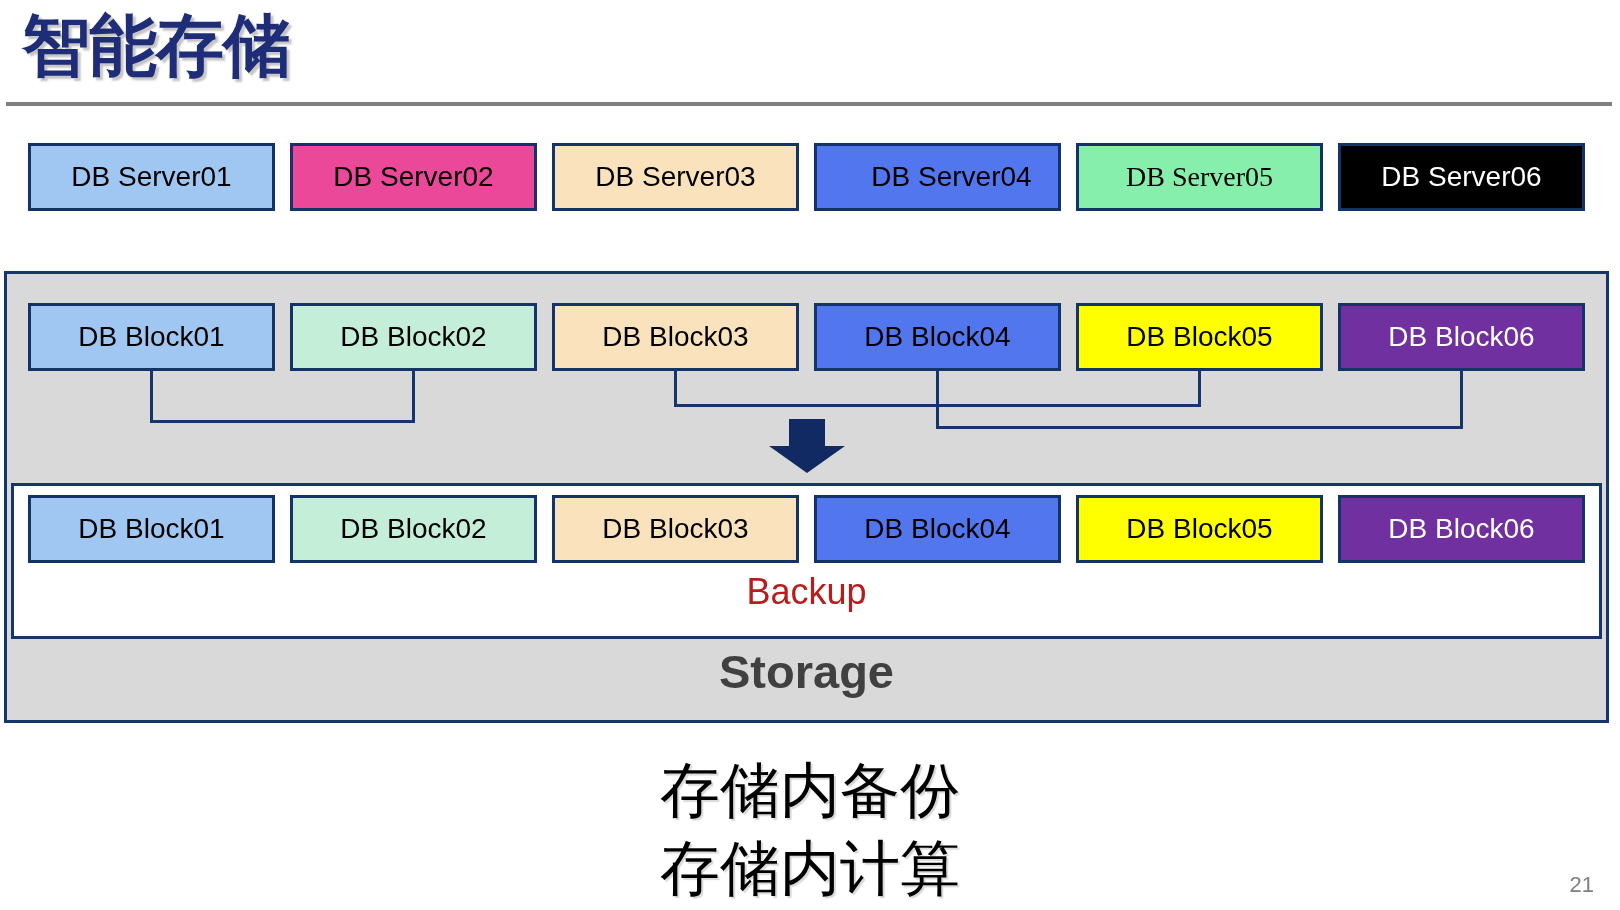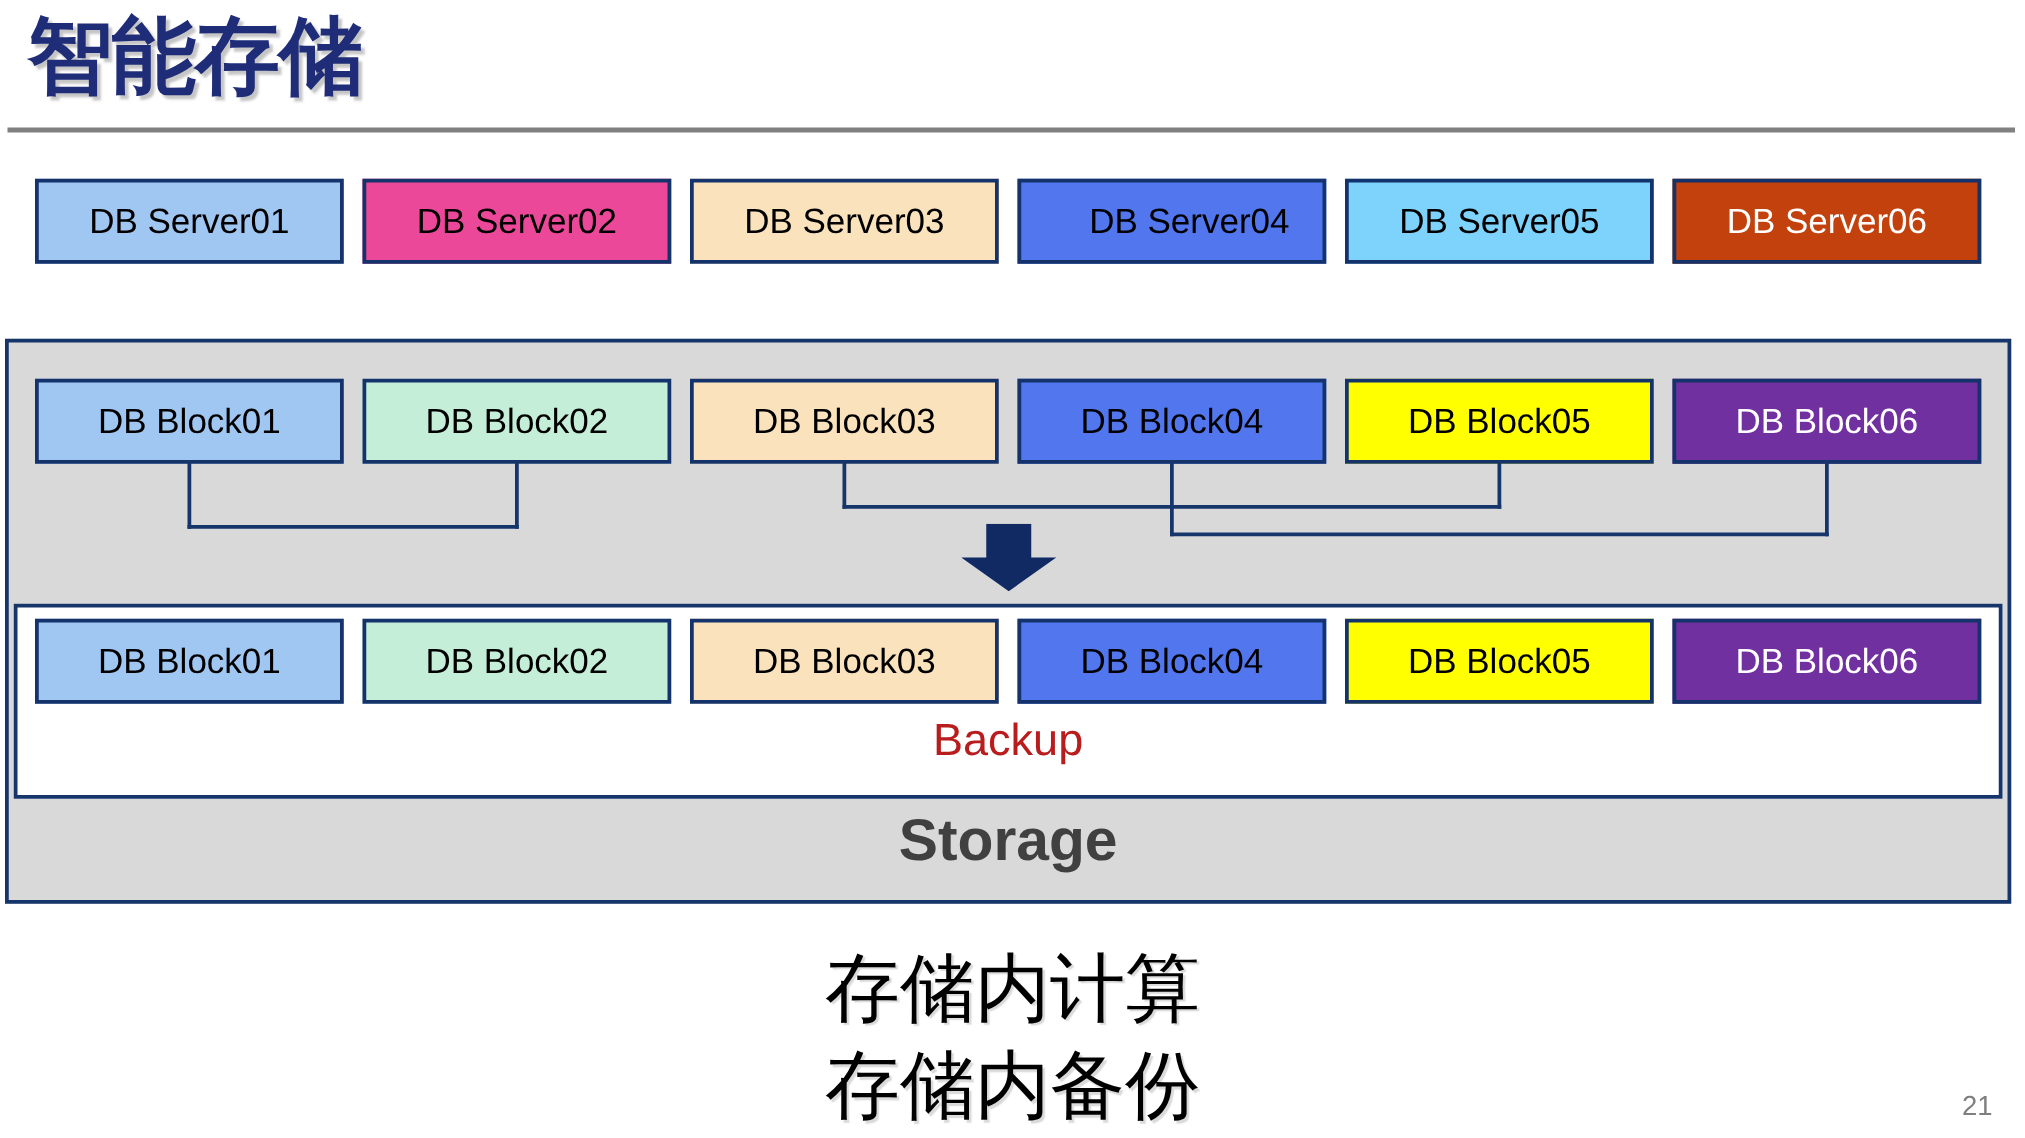--- a/index.html
+++ b/index.html
@@ -74,22 +74,22 @@
 <div class="slide">
 
   <div class="title">智能存储</div>
   <div class="rule"></div>
 
   <div class="row" id="server-row">
       <div class="box" style="background: rgb(160, 198, 242); color: rgb(0, 0, 0);">DB Server01</div>
       <div class="box" style="background: #ec4899; color: rgb(0, 0, 0);">DB Server02</div>
       <div class="box" style="background: rgb(249, 226, 188); color: rgb(0, 0, 0);">DB Server03</div>
       <div class="box" style="background: rgb(81, 118, 238); color: rgb(0, 0, 0); padding-left: 28px;">DB Server04</div>
-      <div class="box" style="background: #7dd3fc; color: rgb(0, 0, 0);">DB Server05</div>
-      <div class="box" style="background: #c2410c; color: rgb(255, 255, 255);">DB Server06</div>
+      <div class="box" style="background: #86efac; color: rgb(0, 0, 0); font-family: Liberation Serif, serif;">DB Server05</div>
+      <div class="box" style="background: #000000; color: rgb(255, 255, 255);">DB Server06</div>
     </div>
 
   <div class="container-bg"></div>
 
   <svg class="arrow" viewBox="0 0 76 54" xmlns="http://www.w3.org/2000/svg">
     <polygon points="20,0 56,0 56,27 76,27 38,54 0,27 20,27" style="fill:var(--arrow-color)"></polygon>
   </svg>
 
   <div class="backup-box"></div>
 
@@ -107,22 +107,22 @@
       <div class="box" style="background: rgb(249, 226, 188); color: rgb(0, 0, 0);">DB Block03</div>
       <div class="box" style="background: rgb(81, 118, 238); color: rgb(0, 0, 0);">DB Block04</div>
       <div class="box" style="background: rgb(255, 255, 0); color: rgb(0, 0, 0);">DB Block05</div>
       <div class="box" style="background: rgb(112, 48, 160); color: rgb(255, 255, 255);">DB Block06</div>
     </div>
 
   <div class="backup-label">Backup</div>
   <div class="storage-label">Storage</div>
 
   <div class="caption">
+    <div>存储内备份</div>
     <div>存储内计算</div>
-    <div>存储内备份</div>
   </div>
 
   <div class="page-number">21</div>
 
 <div class="connector" style="left: 150px; top: 368px; width: 3px; height: 55px;"></div>
     <div class="connector" style="left: 412px; top: 368px; width: 3px; height: 55px;"></div>
     <div class="connector" style="left: 150px; top: 420px; width: 265px; height: 3px;"></div>
     <div class="connector" style="left: 674px; top: 368px; width: 3px; height: 39px;"></div>
     <div class="connector" style="left: 1198px; top: 368px; width: 3px; height: 39px;"></div>
     <div class="connector" style="left: 674px; top: 404px; width: 527px; height: 3px;"></div>

